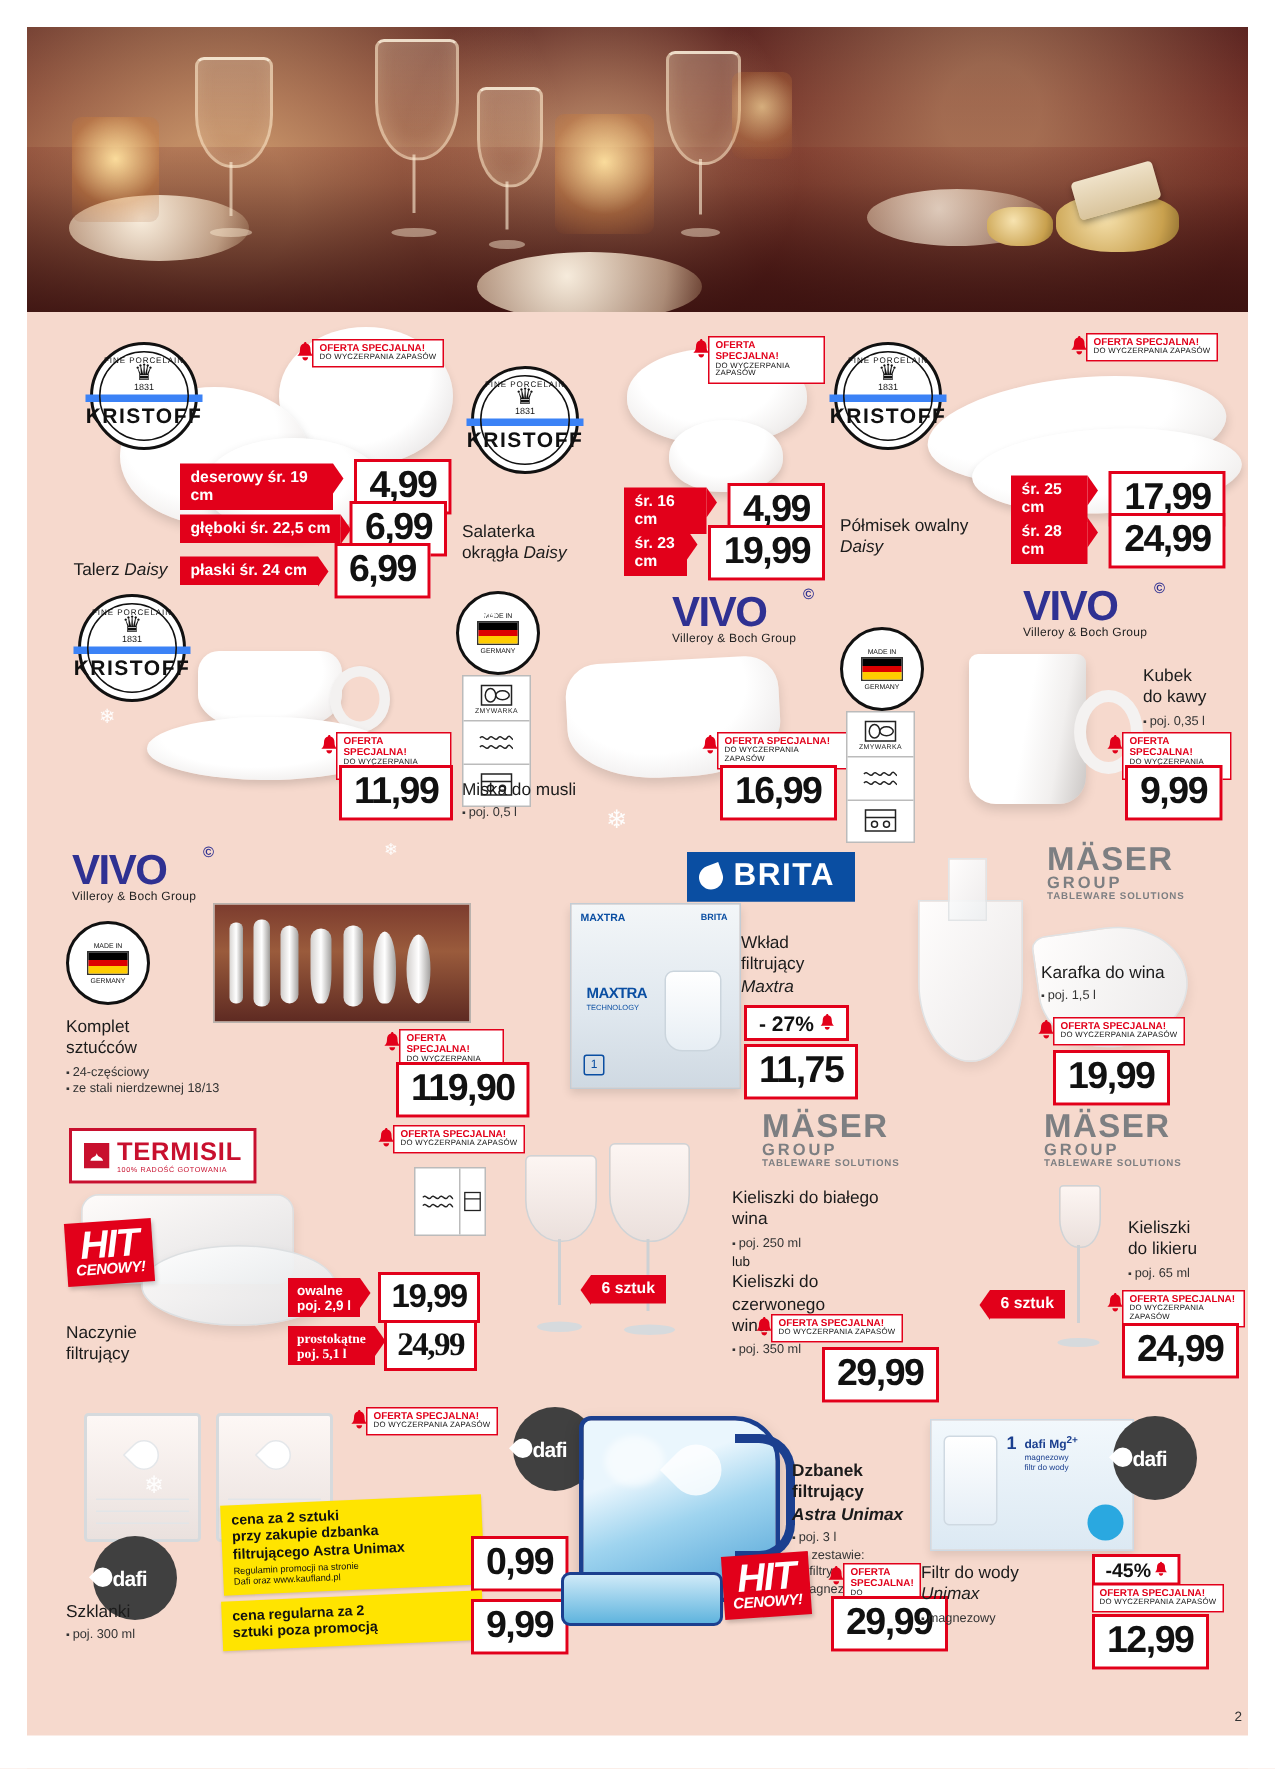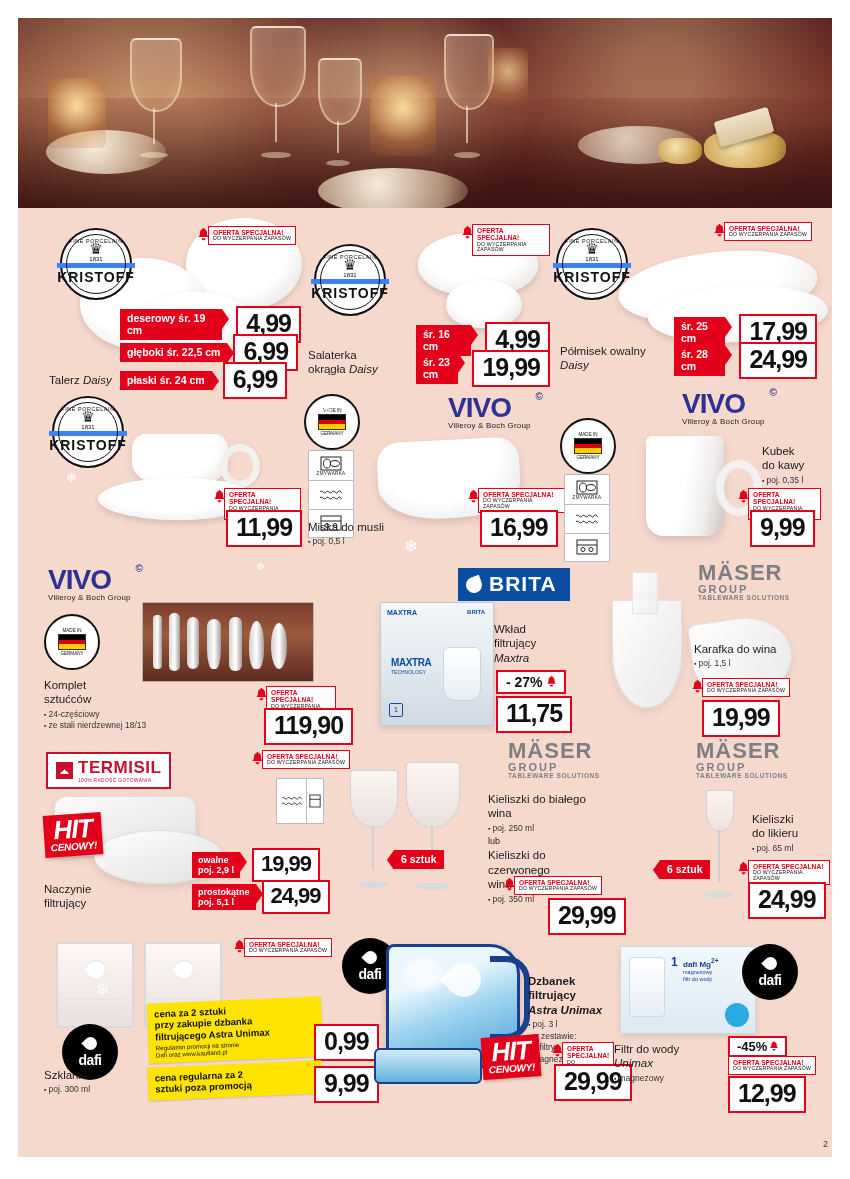--- a/index.html
+++ b/index.html
@@ -204,22 +204,22 @@
     background:#0a4ea2;color:#fff;font-weight:bold;font-size:21px;
     letter-spacing:1px;padding:3px 12px 4px 30px;position:relative;
     border:1px solid #0a4ea2;
   }
   .brita .leaf{
     position:absolute;left:7px;top:50%;margin-top:-8px;width:16px;height:16px;
     background:#fff;border-radius:50% 0 50% 50%;transform:rotate(-20deg);
   }
   
   .dafi{
-    width:56px;height:56px;border-radius:50%;background:#000000;
-    display:flex;flex-direction:column;align-items:center;justify-content:center;color:#fff;
+    width:56px;height:56px;border-radius:50%;background:#404040;
+    display:flex;align-items:center;justify-content:flex-start;color:#fff;
   }
   .dafi .drop{
     width:13px;height:13px;background:#fff;border-radius:0 50% 50% 50%;
     transform:rotate(-45deg);margin-bottom:2px;
   }
   .dafi .w{font-size:14px;font-weight:bold;letter-spacing:-0.5px;}
 
   .footer{
     position:absolute;left:45px;bottom:30px;width:760px;
     font-size:8.5px;color:#222;
@@ -656,21 +656,21 @@
     <div class="prodname" style="position:absolute;left:8px;top:130px;">
       <div>Naczynie</div>
       <div>filtrujący</div>
     </div>
 
     <div style="position:absolute;left:156px;top:96px;display:flex;align-items:center;">
       <div class="redlabel" style="white-space:pre-line;font-size:9px;line-height:1.15;padding:3px 6px;">owalne
 poj. 2,9 l</div>
       <div class="tag price-mid" style="margin-left:12px;">19,99</div>
     </div>
-    <div style="position:absolute;left:156px;top:128px;display:flex;align-items:center;">
+    <div style="position:absolute;left:156px;top:128px;display:flex;align-items:center;font-family:Liberation Serif, serif;">
       <div class="redlabel" style="white-space:pre-line;font-size:9px;line-height:1.15;padding:3px 6px;">prostokątne
 poj. 5,1 l</div>
       <div class="tag price-mid" style="margin-left:6px;">24,99</div>
     </div>
   </div>
 
   <div class="sec" style="left:252px;top:740px;width:350px;height:180px;">
     <div class="special" style="position:absolute;left:10px;top:10px;">
       <svg class="bellicon" viewBox="0 0 12 16">
           <path fill="#e2001a" d="M6 0c.6 0 1 .5 1 1.1 2 .5 3 2.2 3 4.4 0 3 1 4 2 4.9H0c1-.9 2-1.9 2-4.9 0-2.2 1-3.9 3-4.4C5 .5 5.4 0 6 0zM3.8 11.6h4.4C8.2 13 7.2 14 6 14s-2.2-1-2.2-2.4z"></path>

